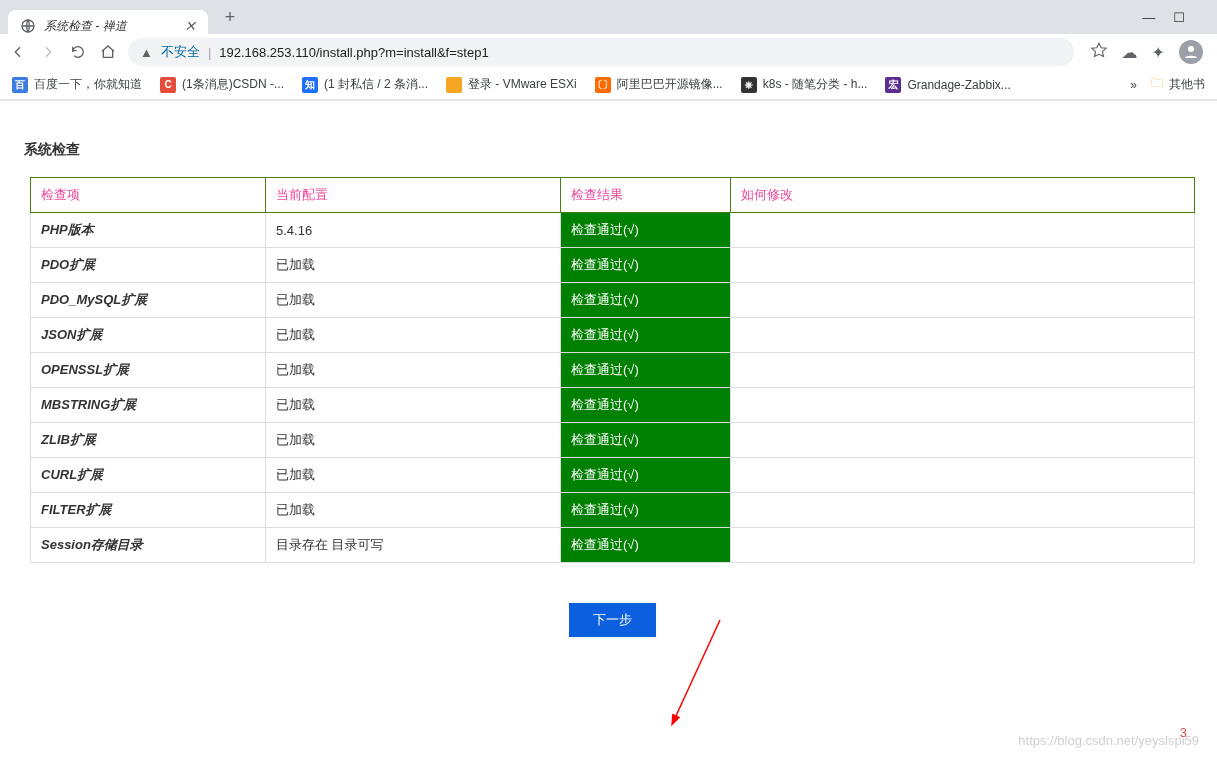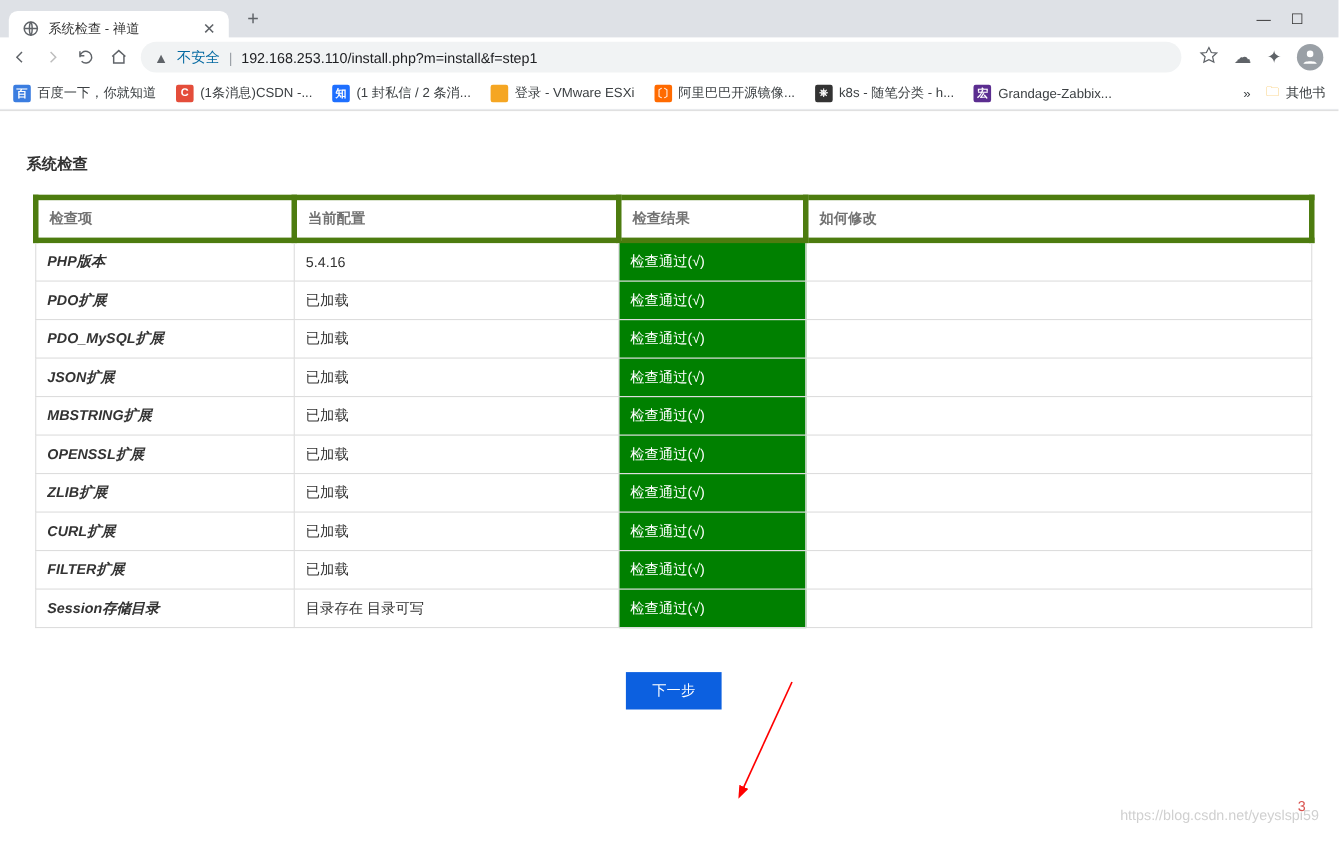--- a/index.html
+++ b/index.html
@@ -1,21 +1,21 @@
 <!DOCTYPE html>
 <html><head>
 <meta charset="utf-8">
 <style>
 * { margin: 0; padding: 0; box-sizing: border-box; font-family: -apple-system, BlinkMacSystemFont, "Segoe UI", "Microsoft YaHei", sans-serif; }
 body { background: #fff; width: 1217px; height: 766px; overflow: hidden; position: relative; }
 
 
 .browser-chrome { background: #fff; border-bottom: 1px solid #e0e0e0; }
 .tab-strip { display: flex; align-items: center; height: 34px; background: #dee1e6; padding-left: 8px; }
-.tab { display: flex; align-items: center; gap: 8px; background: #fff; height: 32px; padding: 16px 12px; border-radius: 8px 8px 0 0; min-width: 200px; margin-top: 18px; font-size: 12px; color: #333; }
+.tab { display: flex; align-items: center; gap: 8px; background: #fff; height: 32px; padding: 16px 12px; border-radius: 8px 8px 0 0; min-width: 200px; margin-top: 18px; font-size: 12px; color: #333; font-style: italic; }
 .tab .globe-icon { width: 16px; height: 16px; color: #5f6368; }
 .tab .close-x { margin-left: auto; font-size: 14px; color: #5f6368; cursor: pointer; }
 .new-tab { width: 28px; height: 28px; display: flex; align-items: center; justify-content: center; font-size: 18px; color: #5f6368; cursor: pointer; margin-left: 8px; }
 .window-controls { margin-left: auto; display: flex; gap: 18px; padding-right: 14px; color: #333; font-size: 13px; }
 .window-controls span { cursor: pointer; }
 
 .nav-bar { display: flex; align-items: center; height: 36px; padding: 0 8px; gap: 10px; }
 .nav-bar .nav-btn { width: 20px; height: 20px; display: flex; align-items: center; justify-content: center; color: #5f6368; cursor: pointer; }
 .nav-bar .nav-btn.disabled { color: #bdbdbd; }
 .address-bar { flex: 1; display: flex; align-items: center; height: 28px; background: #f1f3f4; border-radius: 14px; padding: 0 12px; font-size: 13px; color: #202124; gap: 8px; }
@@ -32,21 +32,21 @@
 .bookmark { display: flex; align-items: center; gap: 6px; cursor: pointer; }
 .bookmark .fav { width: 16px; height: 16px; display: inline-flex; align-items: center; justify-content: center; border-radius: 2px; font-size: 10px; color: #fff; font-weight: bold; }
 .bm-more { margin-left: auto; display: flex; align-items: center; gap: 14px; }
 .folder-icon { color: #f6b73c; }
 
 
 .page { padding: 16px 0 0 8px; }
 .page-title { font-size: 14px; font-weight: bold; color: #333; padding: 0 16px 18px 16px; margin-top: 24px; }
 .content-wrap { padding: 0 22px; }
 .check-table { width: 100%; border-collapse: collapse; font-size: 13px; }
-.check-table th { text-align: left; font-weight: bold; color: #737373; border: 5px solid #4d7c0f; padding: 8px 10px; background: #fff; }
+.check-table th { text-align: left; font-weight: normal; color: #ec4899; border: 1px solid #4d7c0f; padding: 8px 10px; background: #fff; }
 .check-table td { border: 1px solid #ddd; padding: 8px 10px; color: #333; }
 .check-table td.item-name { font-weight: bold; font-style: italic; }
 .check-table td.result-pass { background: #008000; color: #ffffff; }
 .col-item { width: 235px; }
 .col-config { width: 295px; }
 .col-result { width: 170px; }
 .col-fix { }
 
 .next-btn-wrap { text-align: center; margin-top: 40px; }
 .next-btn { display: inline-block; background: #0c60e0; color: #fff; font-size: 13px; padding: 8px 24px; border: none; cursor: pointer; }
@@ -196,27 +196,27 @@
             <td class="result-pass">检查通过(√)</td>
             <td></td>
           </tr>
           <tr>
             <td class="item-name">JSON扩展</td>
             <td>已加载</td>
             <td class="result-pass">检查通过(√)</td>
             <td></td>
           </tr>
           <tr>
+            <td class="item-name">OPENSSL扩展</td>
+            <td>已加载</td>
+            <td class="result-pass">检查通过(√)</td>
+            <td></td>
+          </tr>
+          <tr>
             <td class="item-name">MBSTRING扩展</td>
-            <td>已加载</td>
-            <td class="result-pass">检查通过(√)</td>
-            <td></td>
-          </tr>
-          <tr>
-            <td class="item-name">OPENSSL扩展</td>
             <td>已加载</td>
             <td class="result-pass">检查通过(√)</td>
             <td></td>
           </tr>
           <tr>
             <td class="item-name">ZLIB扩展</td>
             <td>已加载</td>
             <td class="result-pass">检查通过(√)</td>
             <td></td>
           </tr>

